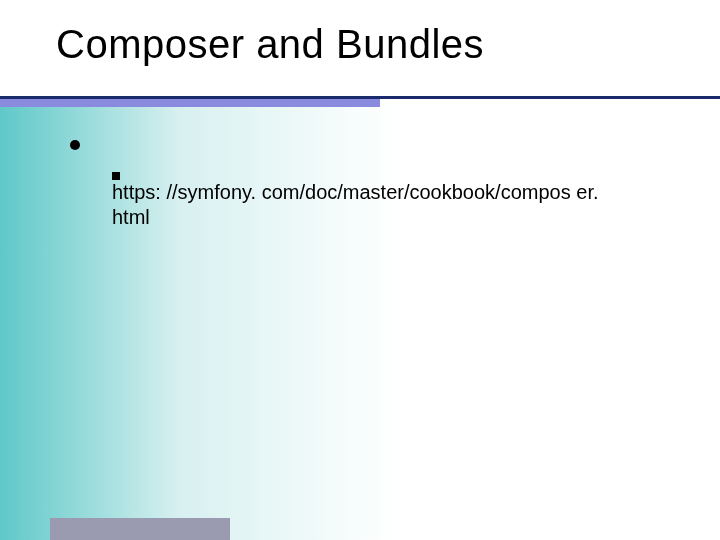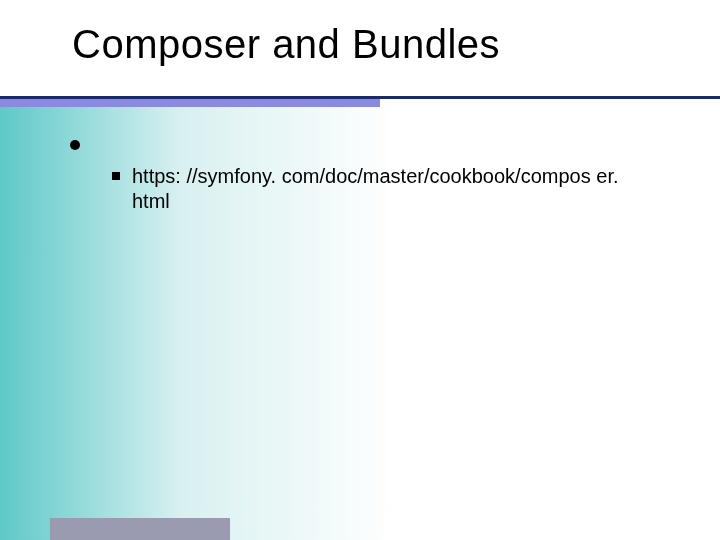--- a/index.html
+++ b/index.html
@@ -14,21 +14,21 @@
   .top-band {
     position: absolute;
     top: 0; left: 0;
     width: 100%;
     height: 96px;
     background: #ffffff;
   }
   .title {
     position: absolute;
     top: 22px;
-    left: 72px;
+    left: 56px;
     font-size: 40px;
     color: #000;
     font-weight: normal;
     letter-spacing: 0.5px;
   }
   
   .divider-dark {
     position: absolute;
     top: 96px;
     left: 0;
@@ -66,20 +66,21 @@
   }
   .lvl1-text {
     font-size: 24px;
     color: #000;
   }
   .lvl2 {
     display: flex;
     align-items: flex-start;
     margin-left: 42px;
     margin-bottom: 8px;
+    flex-direction: column;
   }
   .bullet-sq {
     width: 8px; height: 8px;
     background: #000;
     flex-shrink: 0;
     margin-top: 8px;
     margin-right: 12px;
   }
   .lvl2-text {
     font-size: 20px;

